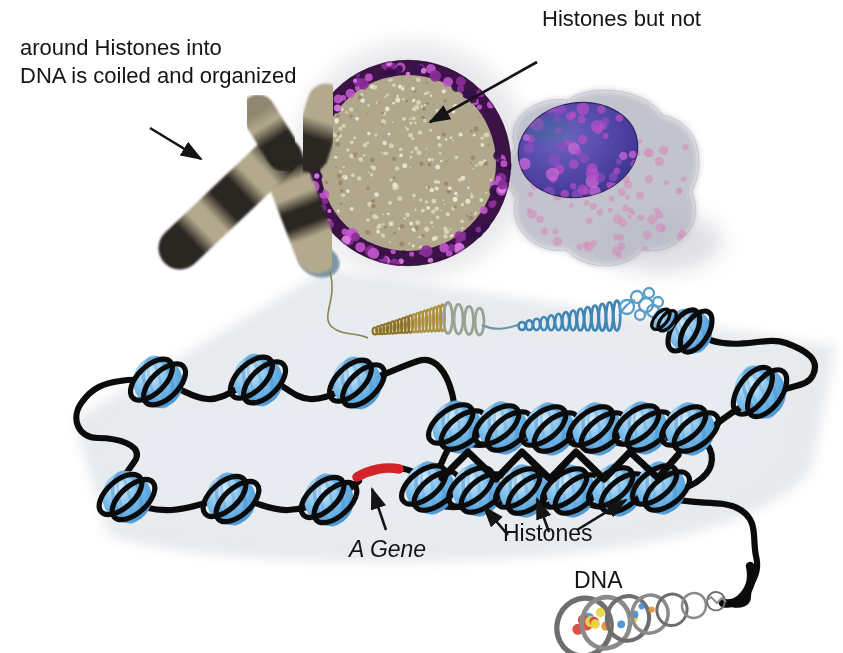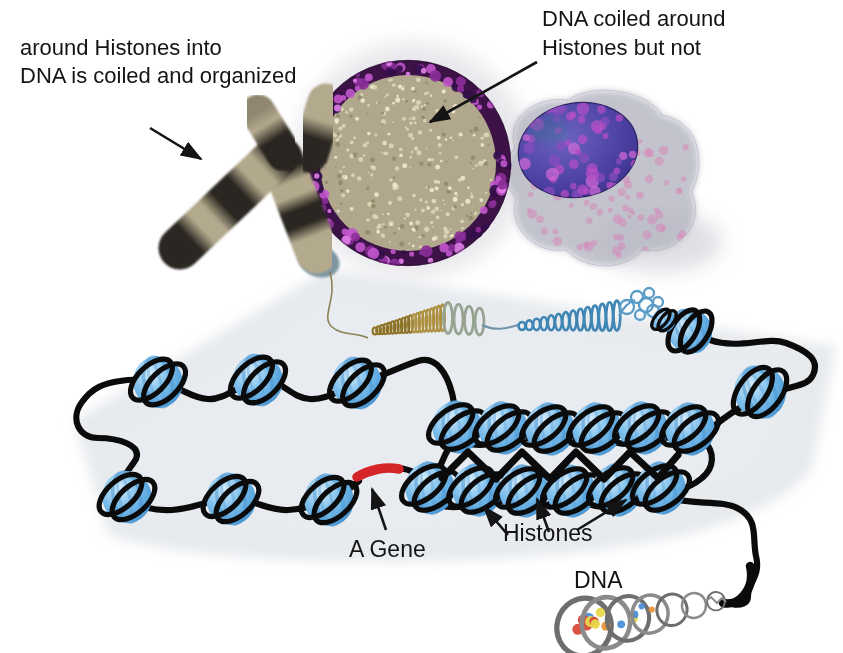--- a/index.html
+++ b/index.html
@@ -6,21 +6,21 @@
   .stage{
     position:relative;width:843px;height:653px;background:#ffffff;
     overflow:hidden;font-family:"Liberation Sans",sans-serif;
   }
   .stage svg{position:absolute;left:0;top:0;}
   .note{position:absolute;color:#141414;}
   .note span{display:block;}
   #note-chromosome{left:20px;top:34px;font-size:22px;line-height:28px;}
   #note-chromatin{left:542px;top:4px;font-size:22px;line-height:29px;}
   .small-label{position:absolute;color:#141414;font-size:23px;}
-  #gene-label{left:349px;top:536px;}
+  #gene-label{left:349px;top:536px;font-style:italic;}
   #histones-label{left:503px;top:520px;text-align:right;}
   #dna-label{left:574px;top:567px;}
 </style>
 </head>
 <body>
 
 <div class="stage">
   <svg id="scene" width="843" height="653" viewBox="0 0 843 653">
       <defs>
         <marker id="ah" markerWidth="22" markerHeight="16" refX="20" refY="8" orient="auto" markerUnits="userSpaceOnUse">
@@ -964,20 +964,19 @@
         <path d="M577,530 L626,500" stroke="#141414" stroke-width="2.6" fill="none" marker-end="url(#ah)"></path>
       </g>
     </svg>
 
   <div class="note" id="note-chromosome">
     <span>around Histones into</span>
     <span>DNA is coiled and organized</span>
   </div>
 
   <div class="note" id="note-chromatin">
-    <span>DNA coiled around</span>
     <span>Histones but not</span>
   </div>
 
   <div class="small-label" id="gene-label">A Gene</div>
   <div class="small-label" id="histones-label">Histones</div>
   <div class="small-label" id="dna-label">DNA</div>
 </div>
 
 </body></html>

